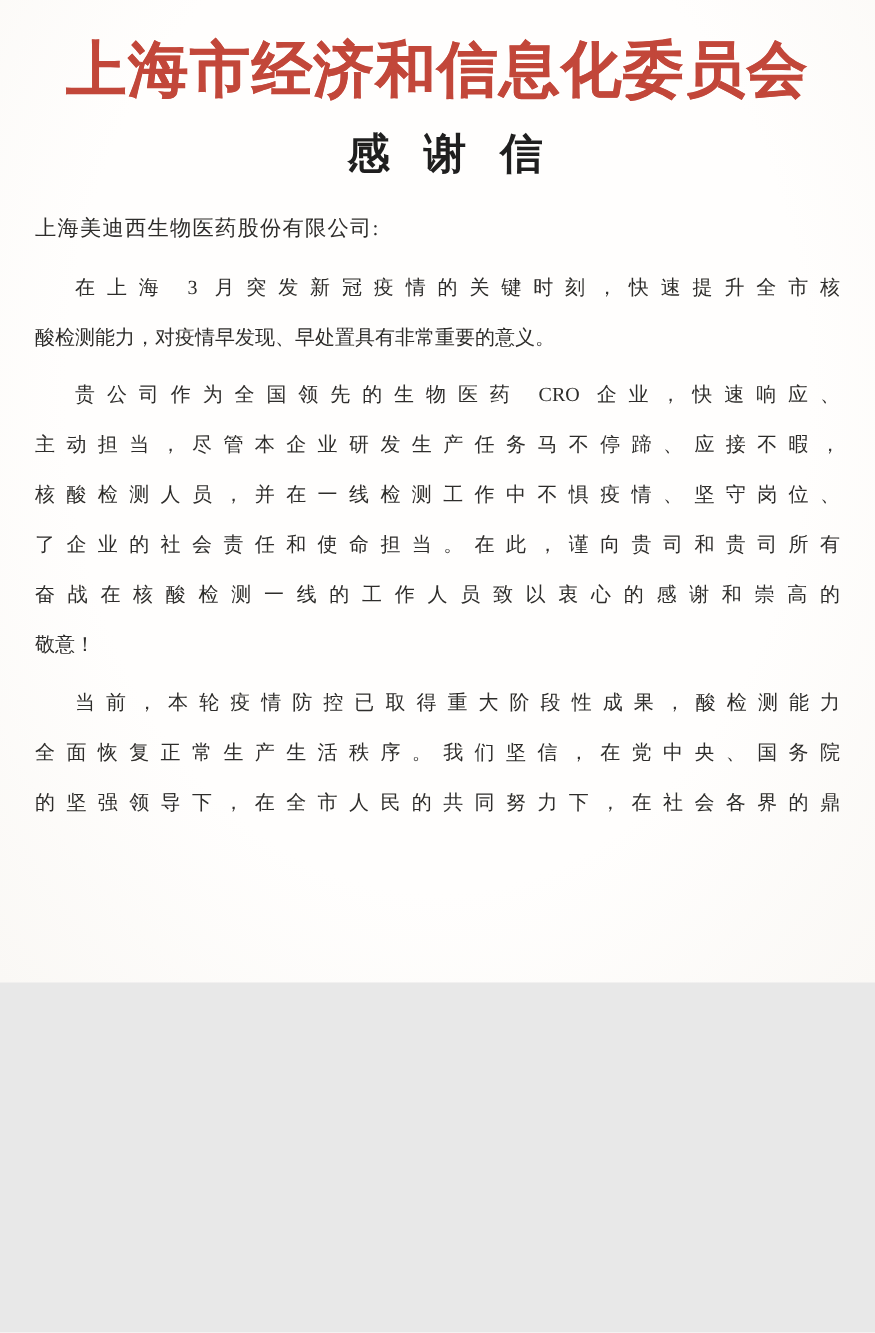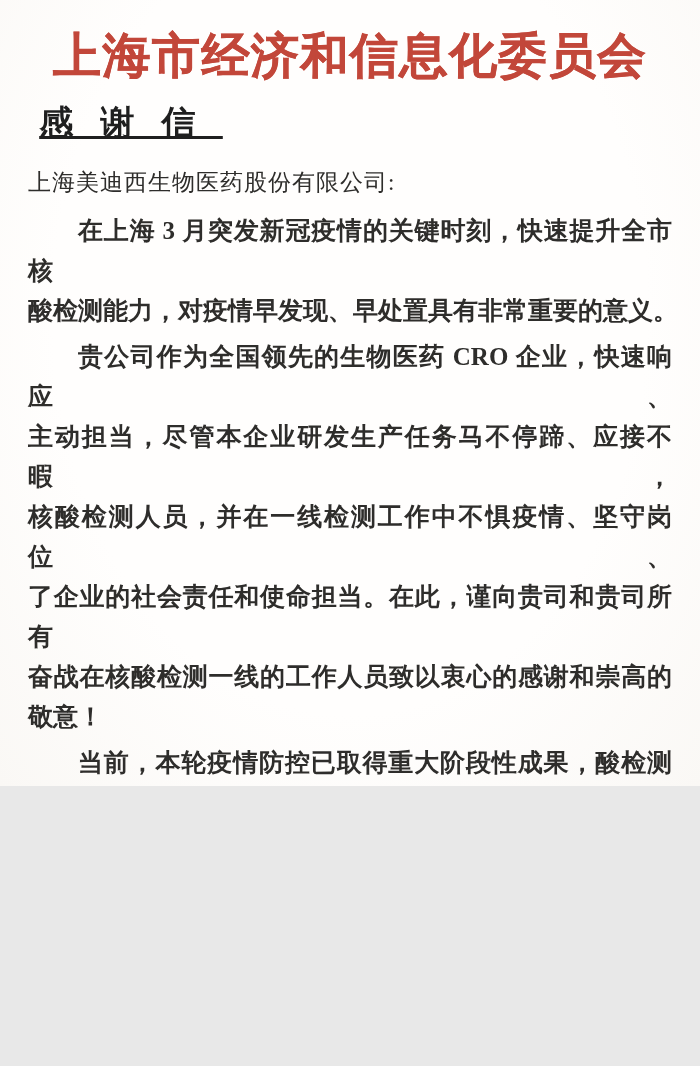--- a/index.html
+++ b/index.html
@@ -19,41 +19,39 @@
   .title{
     position:absolute;top:24px;left:0;right:0;
     text-align:center;
     font-size:48px;font-weight:900;letter-spacing:1.5px;
     color:#c2473a;
     -webkit-text-stroke:0.5px #c2473a;
     white-space:nowrap;
   }
   .subtitle{
     position:absolute;top:100px;left:12px;right:0;
-    text-align:left;
+    text-align:center;
     font-size:34px;font-weight:700;color:#1f1f1f;
     letter-spacing:0.8em;text-indent:0.8em;
     white-space:nowrap;
-    text-decoration:underline;
   }
   
   .body{
     position:absolute;top:163px;left:28px;right:28px;
     color:#2e2d2b;
   }
   .salutation{
-    font-size:23px;line-height:40px;
+    font-size:17px;line-height:40px;
     letter-spacing:1px;
   }
   .para{margin-top:8px;}
   .para + .para{margin-top:6px;}
   .line{
-    font-size:25px;line-height:40px;
+    font-size:16px;line-height:40px;
     white-space:nowrap;
-    font-weight:bold;
   }
   .line.j{
     white-space:normal;
     text-align:justify;
     text-align-last:justify;
   }
   .line.ind{text-indent:2em;}
   
   .sig-block{
     position:absolute;top:936px;right:40px;

